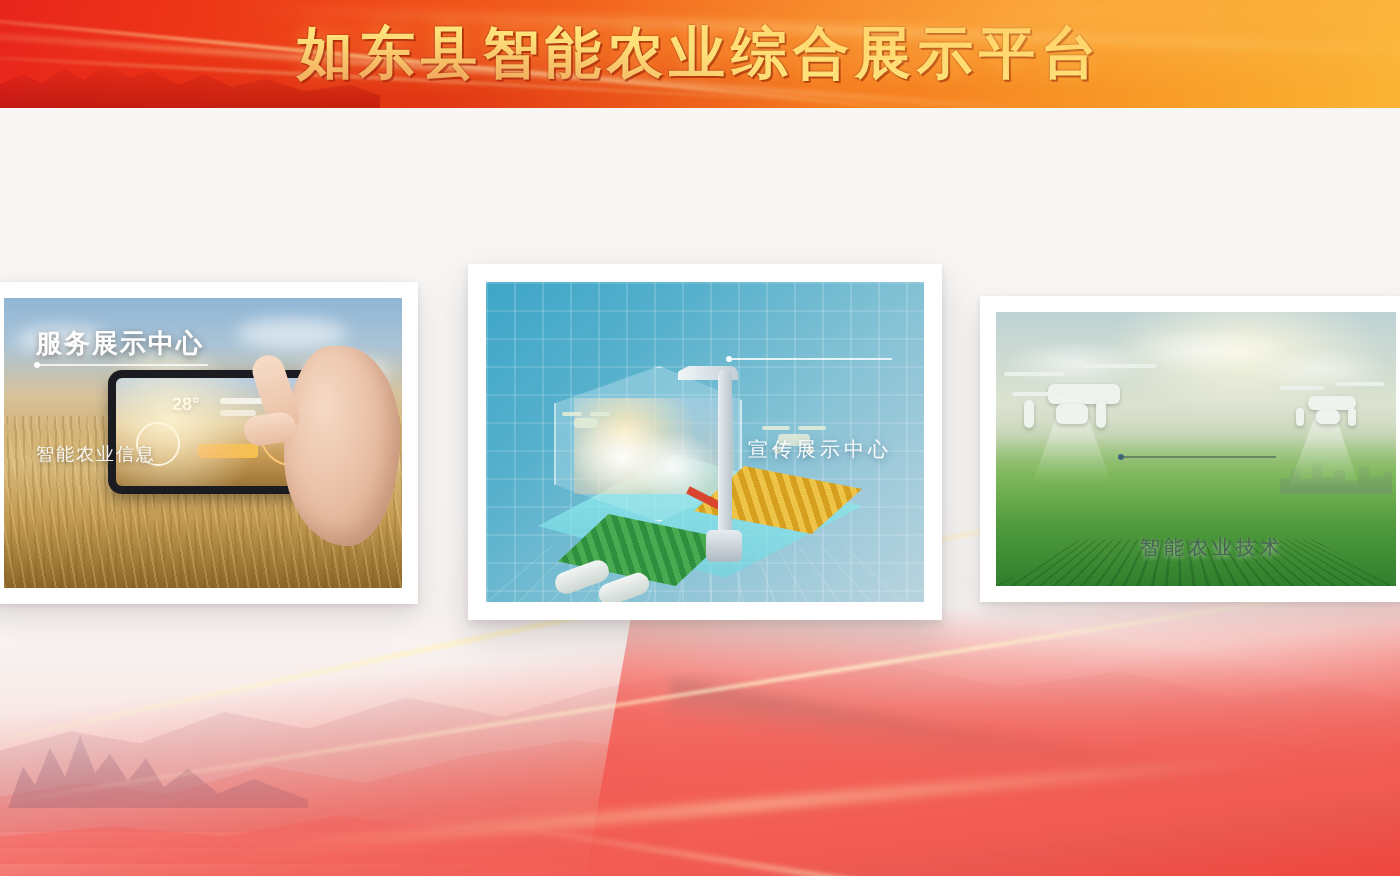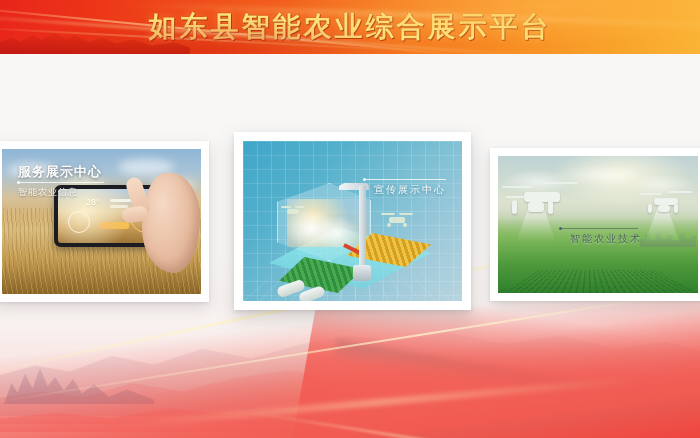--- a/index.html
+++ b/index.html
@@ -111,21 +111,21 @@
   .sunglow{position:absolute;left:250px;bottom:-30px;width:330px;height:120px;
       background:radial-gradient(ellipse at center,rgba(255,225,150,.75),rgba(255,210,130,0) 70%);filter:blur(4px);}
 
   
   .card{position:absolute;background:#ffffff;overflow:hidden;}
   .card .inner{position:absolute;overflow:hidden;}
   .ctitle{
     position:absolute;white-space:nowrap;font-weight:bold;
     font-family:"DejaVu Sans","Liberation Sans",sans-serif;
   }
-  .csub{position:absolute;white-space:nowrap;font-family:Liberation Serif, serif;}
+  .csub{position:absolute;white-space:nowrap;font-family:Liberation Serif, serif;margin-top:35px;}
   .cdiv{position:absolute;height:1px;}
   .cdot{position:absolute;width:3px;height:3px;border-radius:50%;}
 
   
   #card-left{left:-6px;top:141px;width:215px;height:161px;
     box-shadow:0 6px 14px rgba(120,110,110,.22), 0 1px 3px rgba(0,0,0,.10);}
   #card-left .inner{left:8px;top:8px;width:199px;height:145px;
     background:
       linear-gradient(to bottom,#8fb6d6 0%,#a9c3d6 16%,#d8c29a 34%,#cfa965 52%,#b98d46 74%,#9c7436 100%);}
   .wheat{position:absolute;left:0;bottom:0;width:199px;height:86px;

